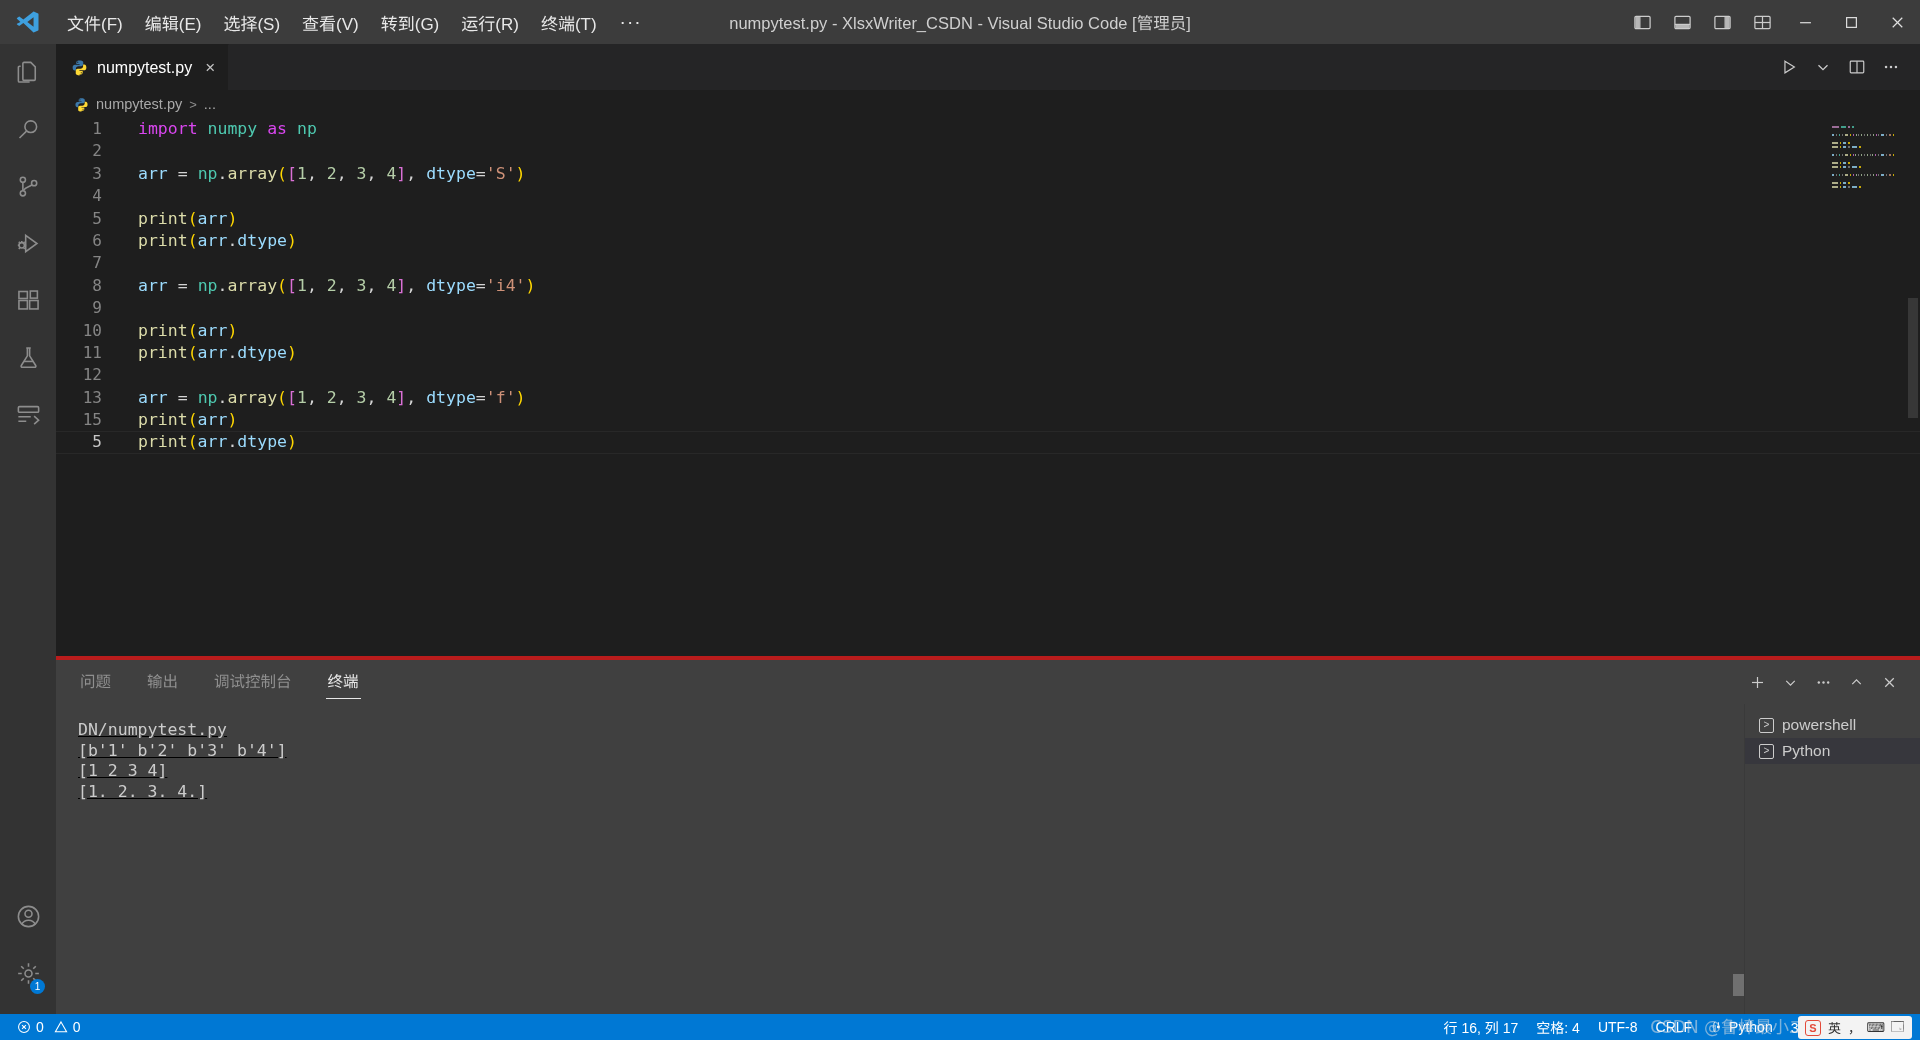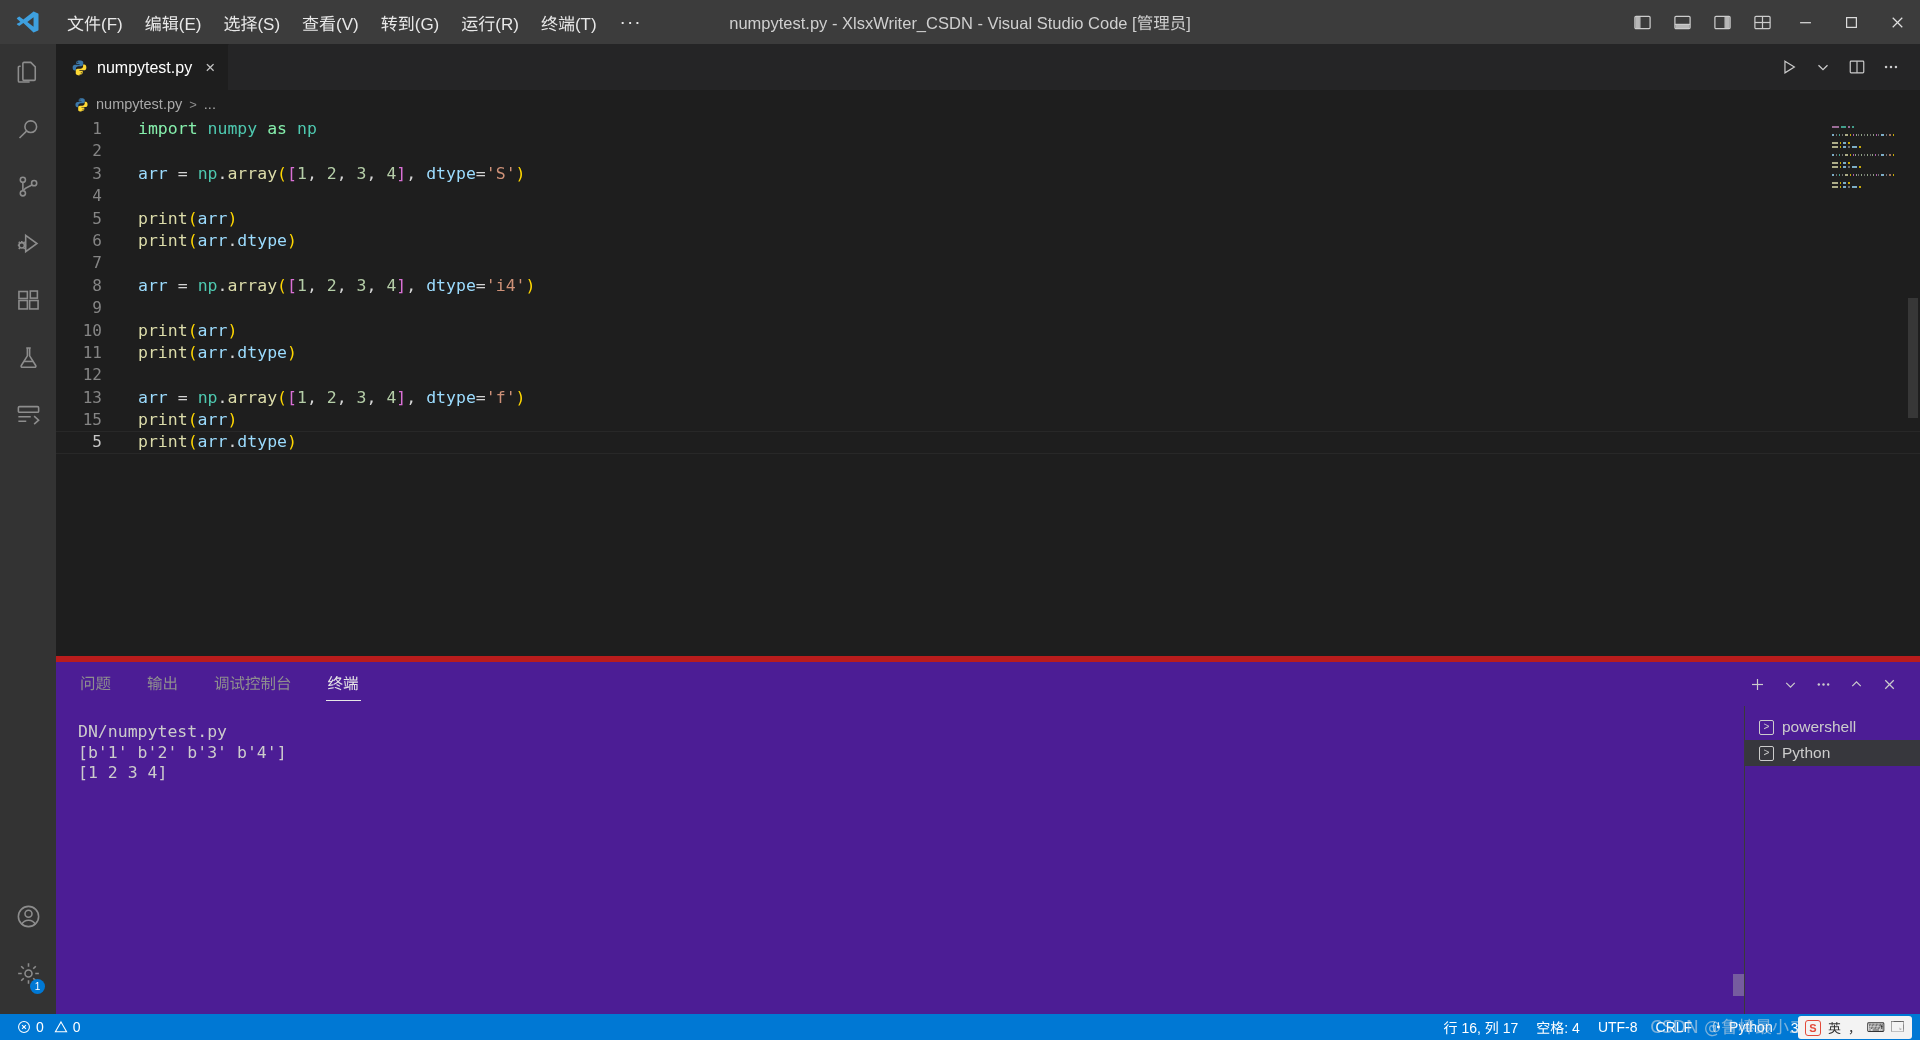--- a/index.html
+++ b/index.html
@@ -87,21 +87,21 @@
   .code-lines { font-family: "DejaVu Sans Mono", "Liberation Mono", monospace; font-size: 16.5px; line-height: 22.4px; }
   .cline { display: flex; height: 22.4px; align-items: center; white-space: pre; }
   .cline.current { background: transparent; box-shadow: inset 0 1px 0 #282828, inset 0 -1px 0 #282828; }
   .lnum {
     width: 72px; flex: 0 0 72px; text-align: right; padding-right: 26px;
     color: #858585; font-family: "DejaVu Sans Mono", monospace; font-size: 16px;
   }
   .cline.current .lnum { color: #c6c6c6; }
   .ctext { padding-left: 10px; }
   
-  .t-kw    { color: #86efac; margin-top: 44px; }
+  .t-kw    { color: #d946ef; margin-top: 44px; }
   .t-mod   { color: #4ec9b0; }
   .t-var   { color: #9cdcfe; }
   .t-fn    { color: #dcdcaa; }
   .t-num   { color: #b5cea8; }
   .t-str   { color: #ce9178; }
   .t-op    { color: #d4d4d4; }
   .t-plain { color: #d4d4d4; }
   .t-b1    { color: #ffd700; }
   .t-b2    { color: #da70d6; }
   .t-prop  { color: #9cdcfe; }
@@ -114,34 +114,34 @@
   .mm-seg { height: 2px; }
   .editor-scrollbar {
     position: absolute; right: 0; top: 0; width: 14px; height: 100%;
   }
   .editor-scroll-thumb {
     position: absolute; right: 2px; top: 180px; width: 10px; height: 120px;
     background: rgba(121,121,121,0.28); border-radius: 0;
   }
 
   
-  .panel { flex: 0 0 358px; background: #4c1d95; display: flex; flex-direction: column; border-top: 6px solid #b91c1c; }
+  .panel { flex: 0 0 358px; background: #404040; display: flex; flex-direction: column; border-top: 4px solid #b91c1c; }
   .panel-head { height: 44px; flex: 0 0 44px; display: flex; align-items: center; padding-left: 22px; }
   .ptab {
     font-size: 15.5px; color: #8f8f8f; margin-right: 32px; padding: 4px 2px 7px;
     cursor: pointer; border-bottom: 1px solid transparent; white-space: nowrap;
   }
   .ptab.active { color: #e7e7e7; border-bottom-color: #e7e7e7; }
   .panel-actions { margin-left: auto; display: flex; align-items: center; gap: 3px; padding-right: 16px; }
   .pbtn { width: 30px; height: 30px; display: flex; align-items: center; justify-content: center; cursor: pointer; color: #cccccc; }
   .pbtn svg { width: 17px; height: 17px; }
 
   .panel-body { flex: 1; display: flex; min-height: 0; }
   .terminal-out {
-    flex: 1; padding: 16px 0 0 22px; overflow: hidden; min-width: 0; position: relative;
+    flex: 1; padding: 16px 0 0 22px; overflow: hidden; min-width: 0; position: relative; text-decoration: underline;
   }
   .term-line {
     font-family: "DejaVu Sans Mono", "Liberation Mono", monospace;
     font-size: 16.5px; line-height: 20.5px; color: #cccccc; white-space: pre;
   }
   .term-cursor { display:inline-block; width:2px; height:15px; background:#cccccc; vertical-align:-2px; margin-right:1px;}
   .term-scroll { position:absolute; right:0; bottom:18px; width:11px; height:22px; background: rgba(170,170,170,.45); }
 
   .term-list {
     width: 176px; flex: 0 0 176px; border-left: 1px solid #3a3a3a;
@@ -553,20 +553,21 @@
                 </svg>
             </div>
           </div>
         </div>
         <div class="panel-body">
           <div class="terminal-out">
             <div id="term-lines">
                 <div class="term-line">DN/numpytest.py</div>
                 <div class="term-line">[b'1' b'2' b'3' b'4']</div>
                 <div class="term-line">[1 2 3 4]</div>
+                <div class="term-line">[1. 2. 3. 4.]</div>
               </div>
             <div class="term-scroll"></div>
           </div>
           <div class="term-list">
             <div class="term-entry">
               <span class="tsq">&gt;</span>
               <span>powershell</span>
             </div>
             <div class="term-entry sel">
               <span class="tsq">&gt;</span>

